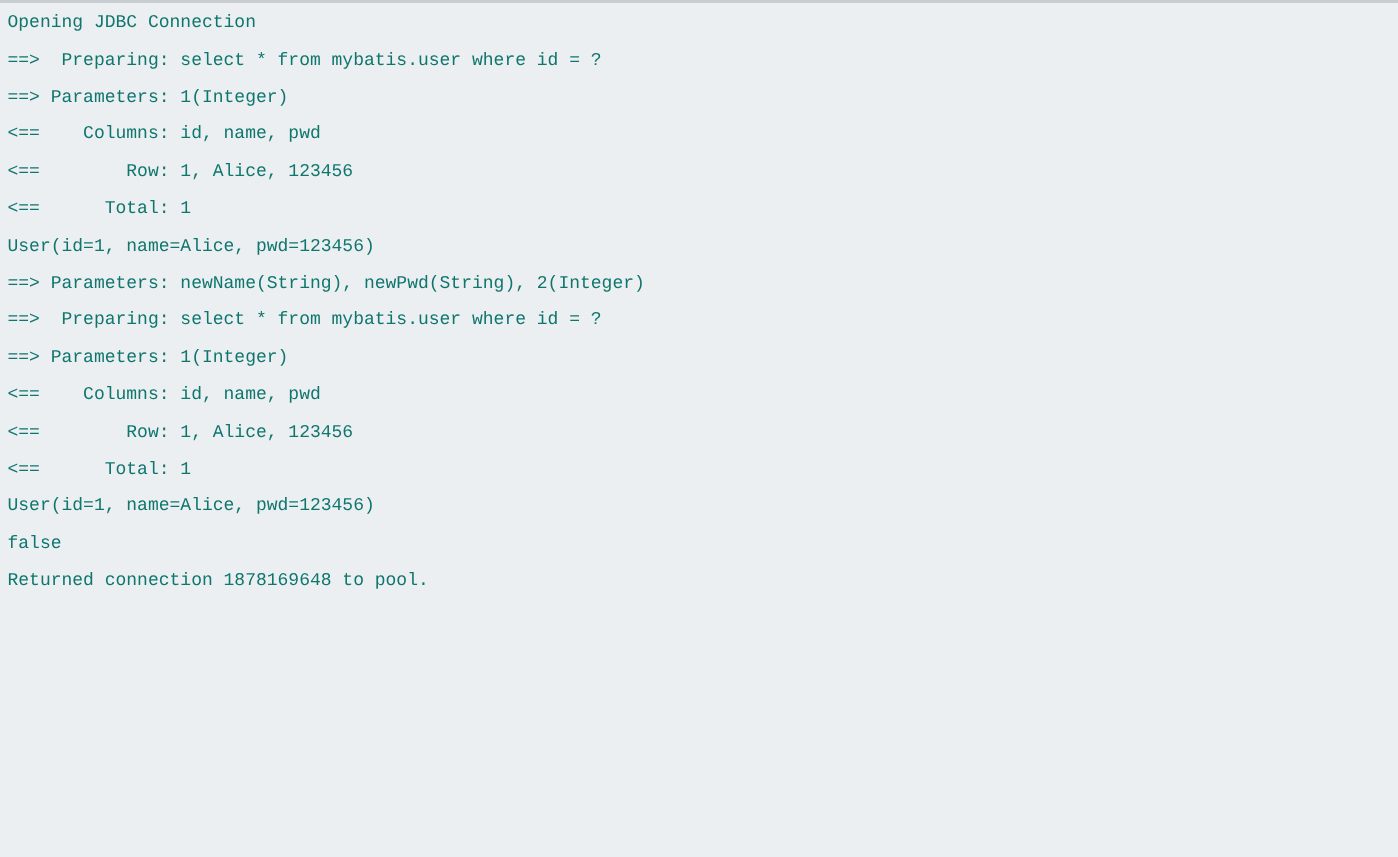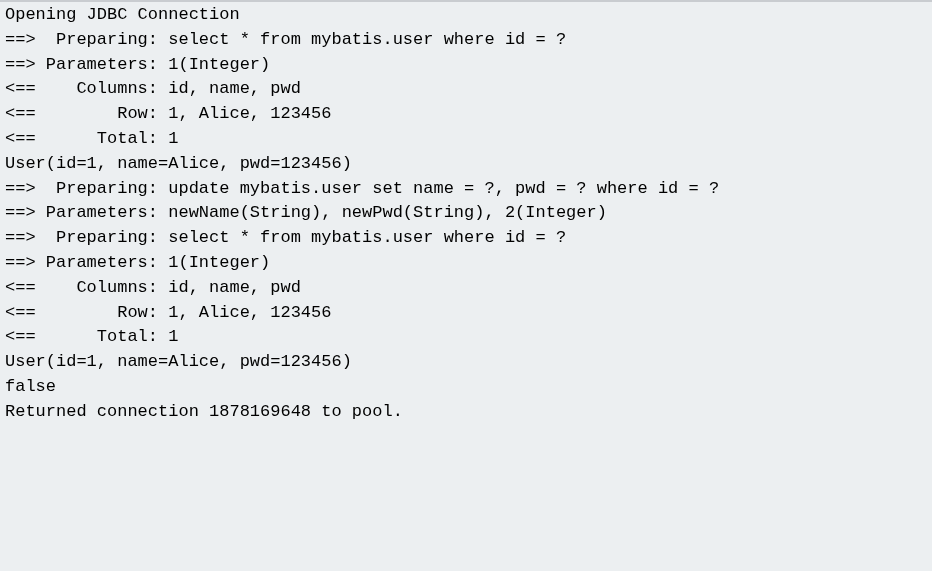--- a/index.html
+++ b/index.html
@@ -14,41 +14,40 @@
     }
     .console {
       position: relative;
       width: 932px;
       height: 571px;
       box-sizing: border-box;
       border-top: 2px solid #c9ccd0;
       background: #eceff1;
       padding: 1px 0 0 5px;
       font-family: "Liberation Mono", "DejaVu Sans Mono", monospace;
-      font-size: 17px;
-      color: #000000;
+      font-size: 12px;
+      color: #0f766e;
     }
     .line {
       height: 24.8px;
       line-height: 24.8px;
       white-space: pre;
     }
   </style>
 </head>
 <body>
 
 <div class="console">
   <div class="line">Opening JDBC Connection</div>
   <div class="line">==&gt;  Preparing: select * from mybatis.user where id = ?</div>
   <div class="line">==&gt; Parameters: 1(Integer)</div>
   <div class="line">&lt;==    Columns: id, name, pwd</div>
   <div class="line">&lt;==        Row: 1, Alice, 123456</div>
   <div class="line">&lt;==      Total: 1</div>
   <div class="line">User(id=1, name=Alice, pwd=123456)</div>
-  <div class="line">==&gt;  Preparing: update mybatis.user set name = ?, pwd = ? where id = ?</div>
   <div class="line">==&gt; Parameters: newName(String), newPwd(String), 2(Integer)</div>
   <div class="line">==&gt;  Preparing: select * from mybatis.user where id = ?</div>
   <div class="line">==&gt; Parameters: 1(Integer)</div>
   <div class="line">&lt;==    Columns: id, name, pwd</div>
   <div class="line">&lt;==        Row: 1, Alice, 123456</div>
   <div class="line">&lt;==      Total: 1</div>
   <div class="line">User(id=1, name=Alice, pwd=123456)</div>
   <div class="line">false</div>
   <div class="line">Returned connection 1878169648 to pool.</div>
 </div>

